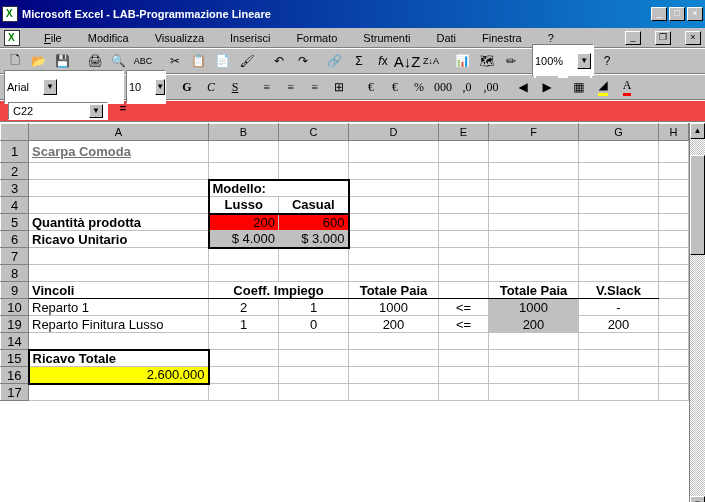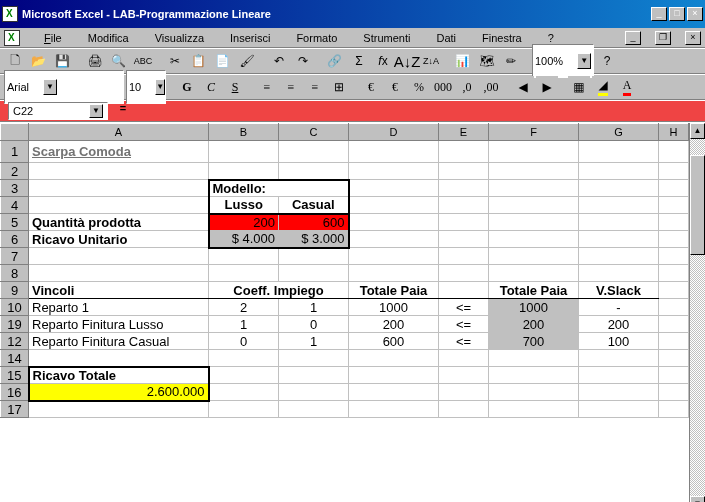--- a/index.html
+++ b/index.html
@@ -324,31 +324,20 @@
   <td>Reparto Finitura Lusso</td>
   <td class="ctr">1</td>
   <td class="ctr">0</td>
   <td class="ctr">200</td>
   <td class="ctr">&lt;=</td>
   <td class="ctr gray-bg">200</td>
   <td class="ctr">200</td>
   <td></td>
         </tr>
 <tr>
-          <td class="rowhdr">12</td>
-  <td>Reparto Finitura Casual</td>
-  <td class="ctr">0</td>
-  <td class="ctr">1</td>
-  <td class="ctr">600</td>
-  <td class="ctr">&lt;=</td>
-  <td class="ctr gray-bg">700</td>
-  <td class="ctr">100</td>
-  <td></td>
-        </tr>
-<tr>
           <td class="rowhdr">14</td>
   <td></td>
           <td></td>
           <td></td>
           <td></td>
           <td></td>
           <td></td>
           <td></td>
           <td></td>
         </tr>

